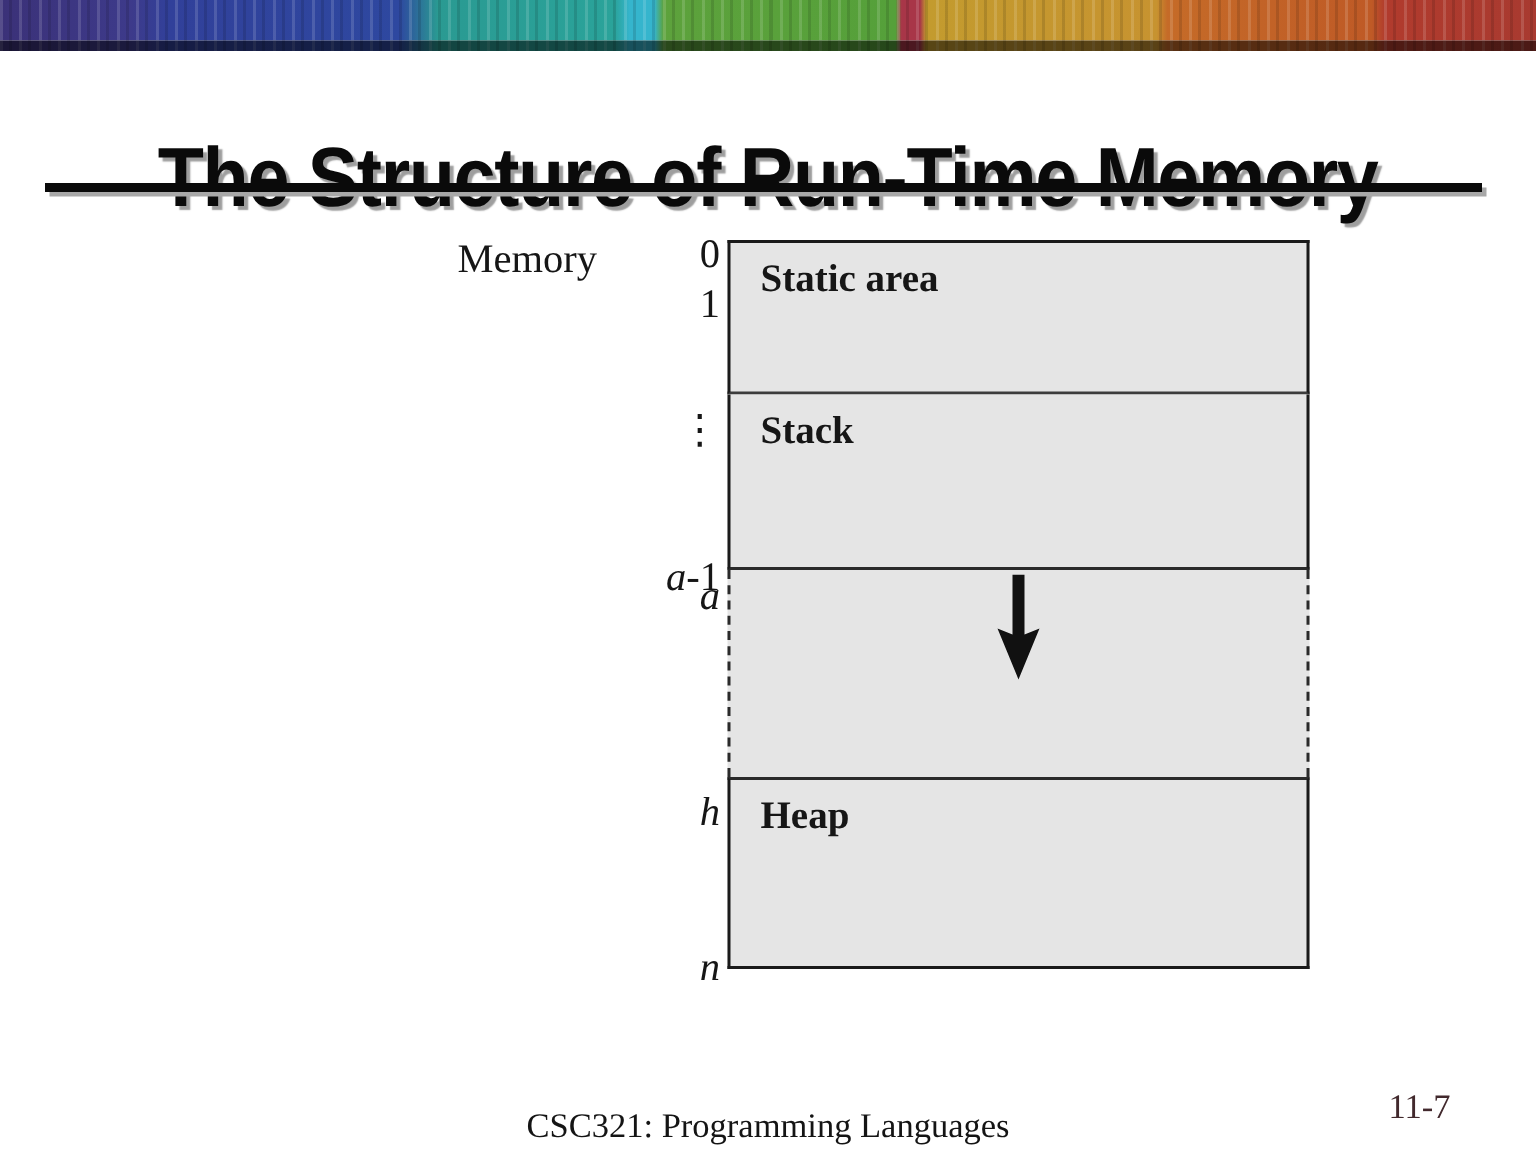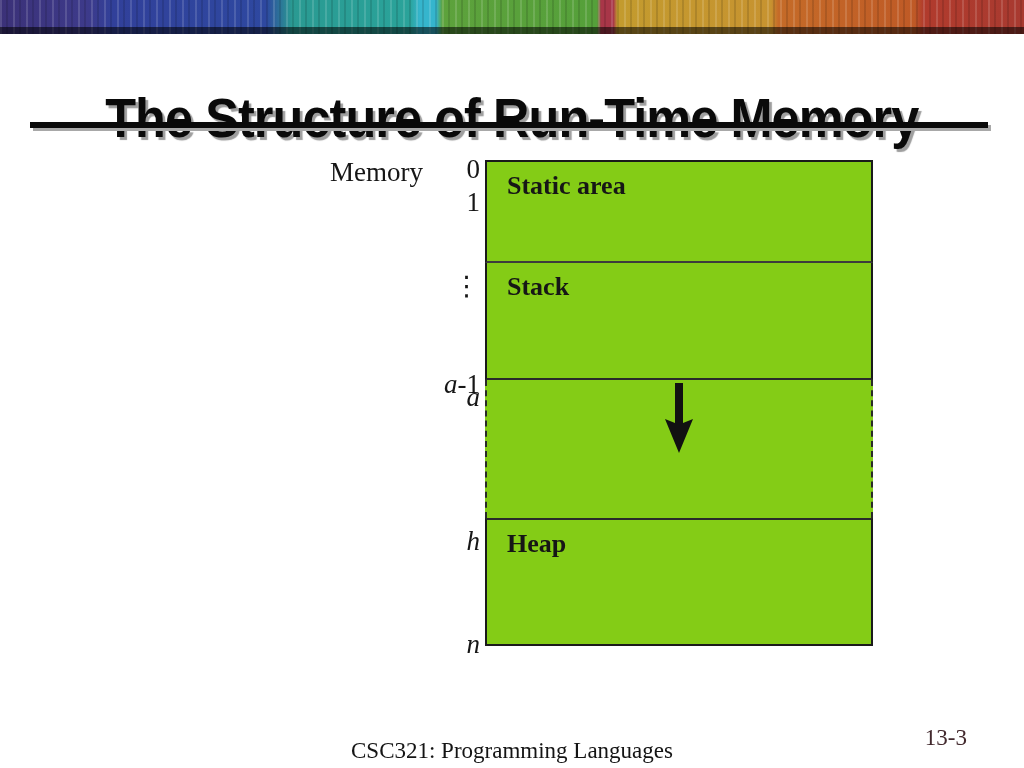--- a/index.html
+++ b/index.html
@@ -41,38 +41,38 @@
     white-space:nowrap;
   }
   .title-underline{
     position:absolute;left:30px;top:122px;width:958px;height:6px;
     background:#0a0a0a;box-shadow:3px 3px 0 #a8a8a8;
   }
 
   
   .axis-label{
     position:absolute;left:305px;top:156px;
-    font-size:27px;line-height:1.2;color:#161616;margin-left:25px;
+    font-size:27px;line-height:1.2;color:#161616;
   }
   .addr{
     position:absolute;left:420px;width:60px;text-align:right;
     font-size:27px;line-height:1.1;color:#161616;white-space:nowrap;
   }
   .addr .v{font-style:italic;}
   .addr-0{top:155px;} .addr-1{top:188px;} .addr-dots{top:272px;}
   .addr-a1{top:350px;margin-top:20px;} .addr-a{top:383px;} .addr-h{top:527px;} .addr-n{top:630px;}
 
   .membox{
     position:absolute;left:485px;top:160px;width:388px;height:497px;
     display:flex;flex-direction:column;
   }
   .sec{
     box-sizing:border-box;position:relative;
     border-left:2px solid #1a1a1a;border-right:2px solid #1a1a1a;
-    background:#84cc16;
+    background:#e5e5e5;
     text-decoration:underline;
   }
   .sec-label{
     position:absolute;left:20px;top:9px;
     font-weight:700;font-size:26px;color:#161616;
   }
   .sec-static{height:103px;border-top:2px solid #1a1a1a;border-bottom:2px solid #3c3c3c;}
   .sec-stack{height:117px;border-bottom:2px solid #2a2a2a;padding-left:40px;}
   .sec-free{height:138px;border-left-style:dashed;border-right-style:dashed;
             border-left-color:#2a2a2a;border-right-color:#2a2a2a;}
@@ -139,13 +139,13 @@
     <svg class="growth-arrow" width="34" height="72" viewBox="0 0 34 72" aria-hidden="true">
       <polygon points="13,0 21,0 21,40 31,36 17,70 3,36 13,40" fill="#111"></polygon>
     </svg>
   </div>
   <div class="sec sec-heap">
     <span class="sec-label">Heap</span>
   </div>
 </div>
 
 <div class="footer-course">CSC321: Programming Languages</div>
-<div class="page-number">13-3</div>
+<div class="page-number">11-7</div>
 
 </body></html>

